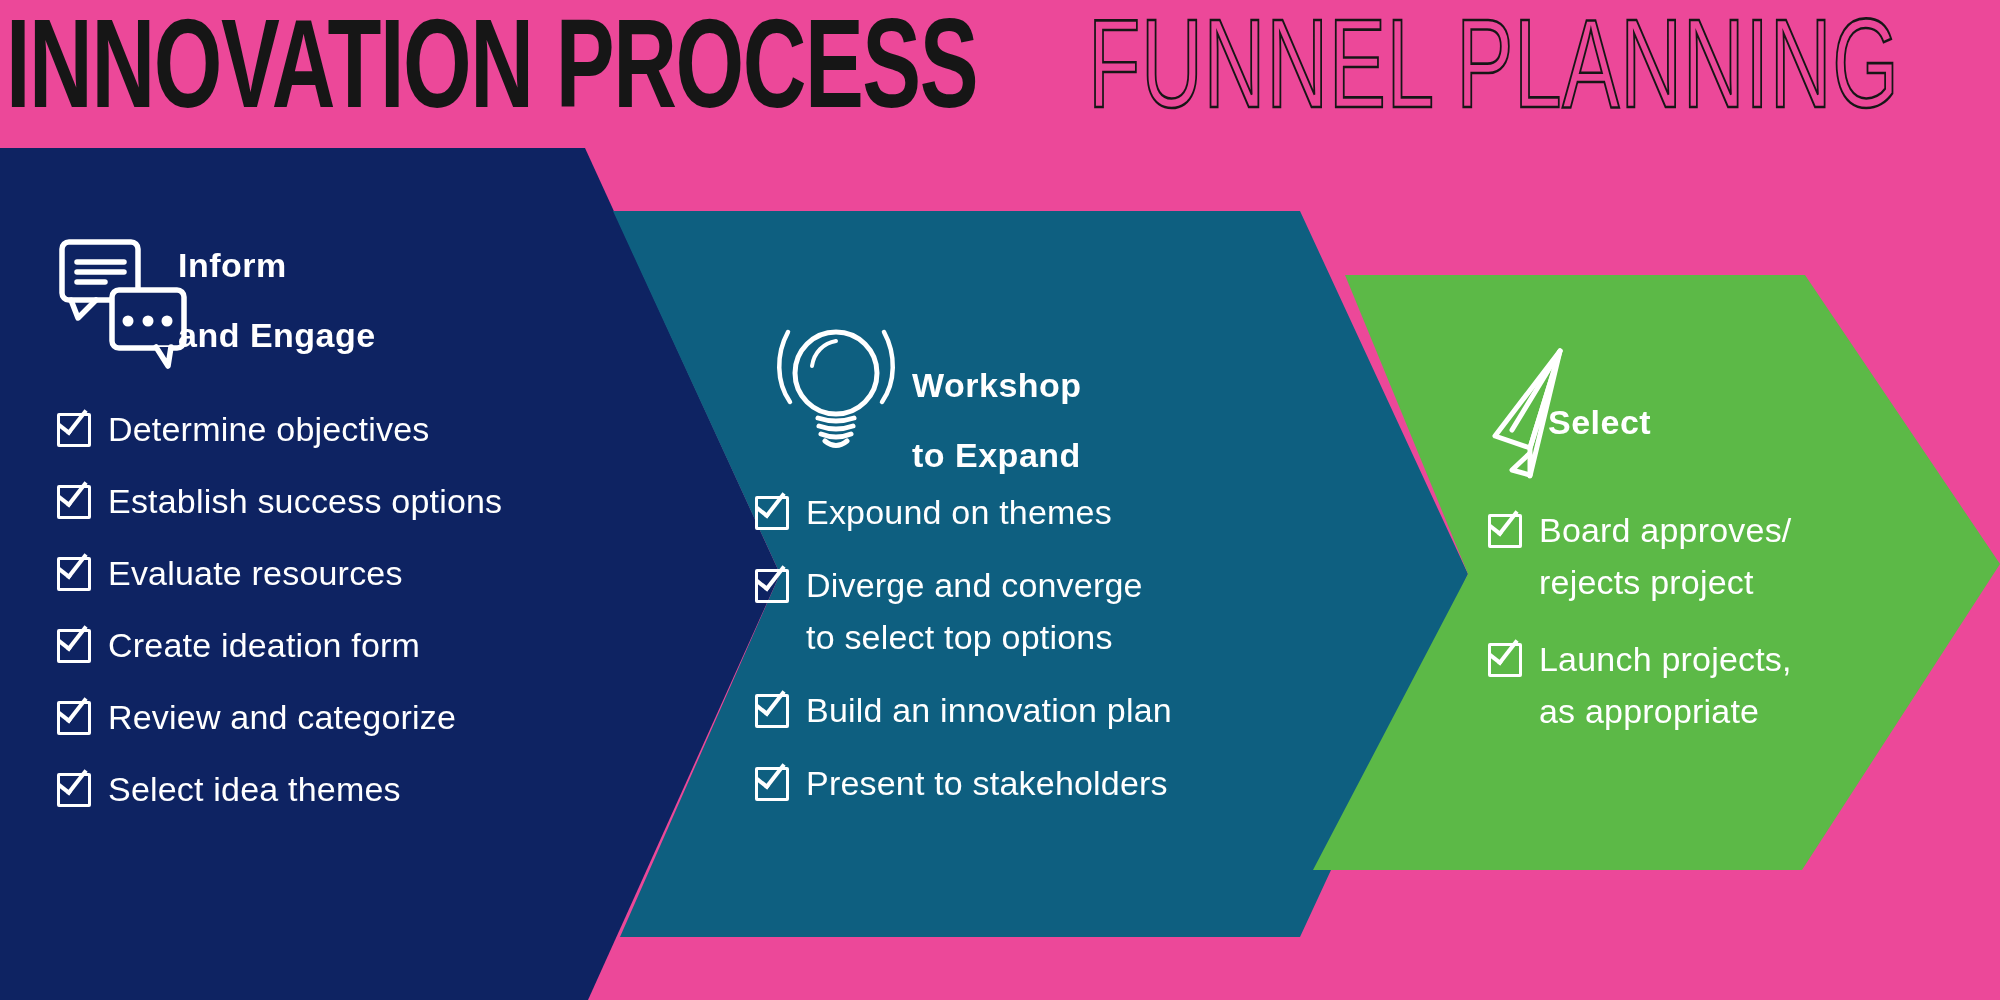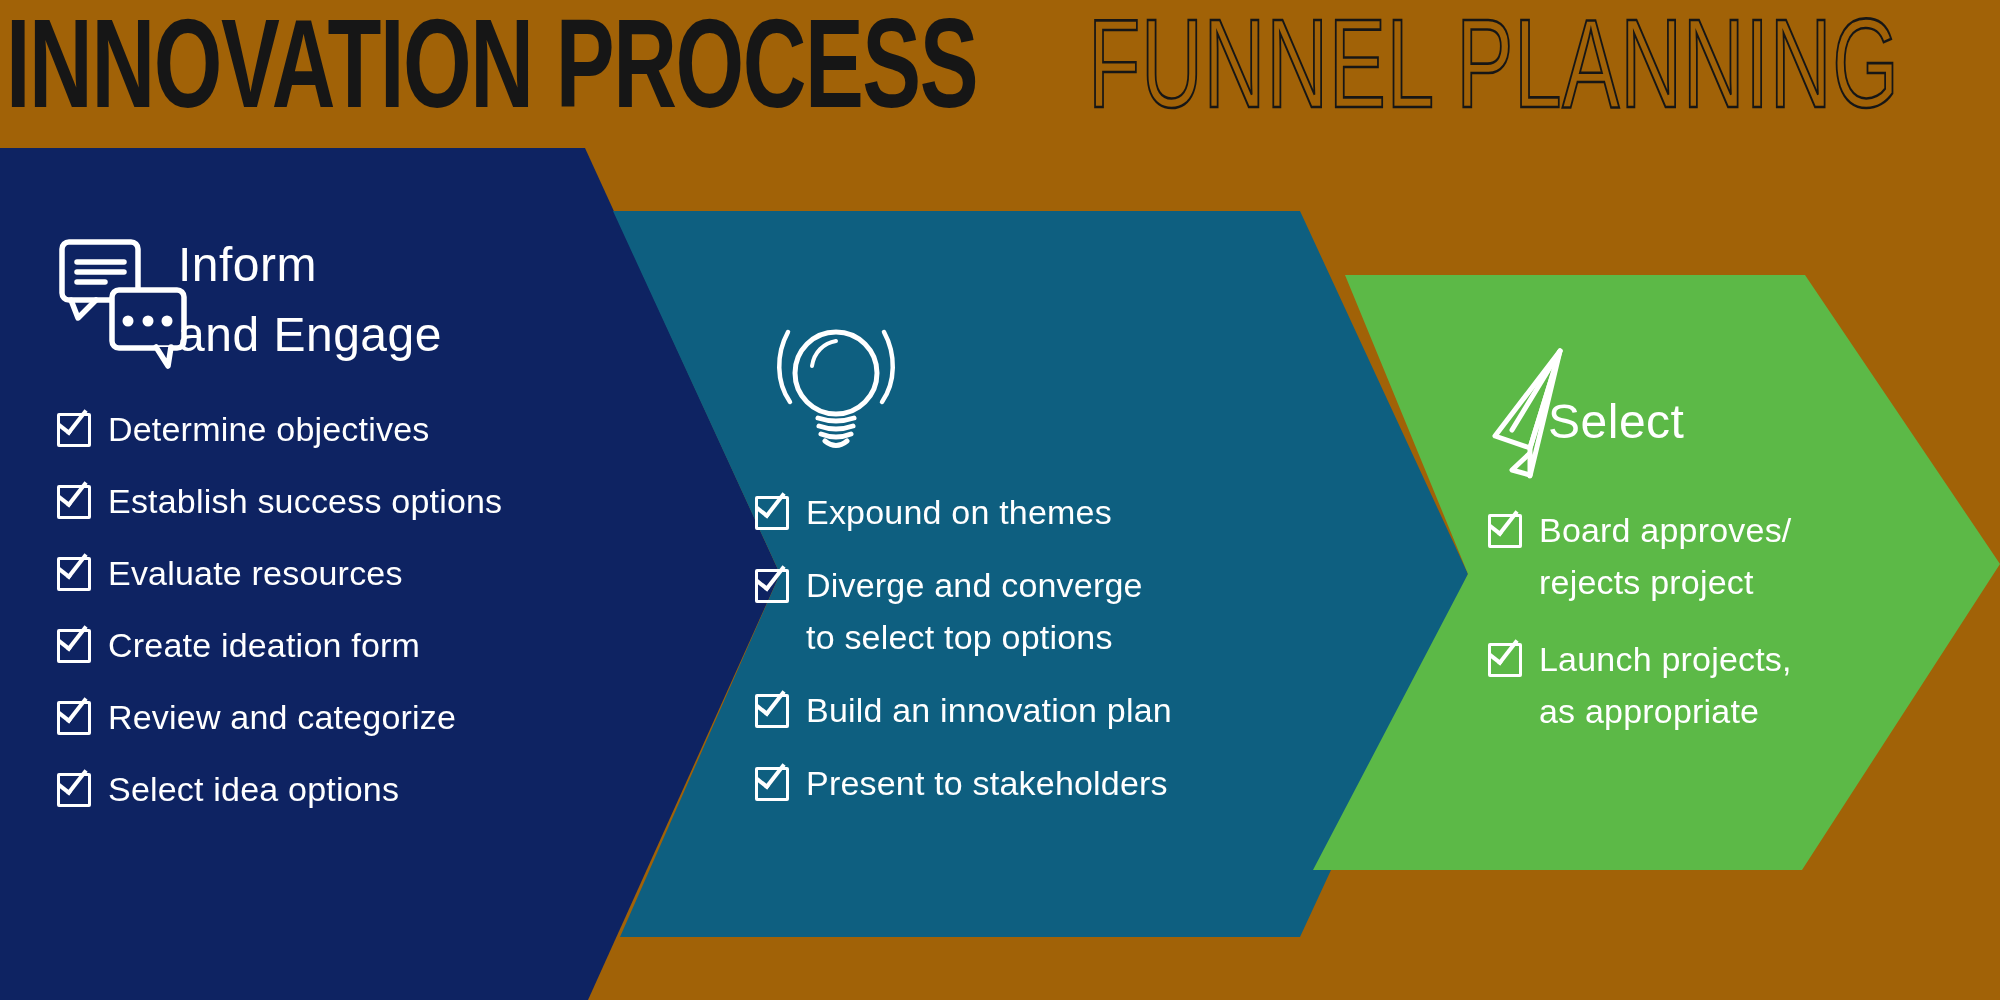--- a/index.html
+++ b/index.html
@@ -1,26 +1,26 @@
 <!DOCTYPE html>
 <html><head>
 <meta charset="utf-8">
 <style>
   html,body{margin:0;padding:0;background:#ffffff;}
   body{width:2000px;height:1000px;overflow:hidden;font-family:"Liberation Sans",sans-serif;}
-  .canvas{position:relative;width:2000px;height:1000px;background:#a16207;}
+  .canvas{position:relative;width:2000px;height:1000px;background:#ec4899;}
   .arrows{position:absolute;left:0;top:0;width:2000px;height:1000px;display:block;}
 
   
   .title span{position:absolute;top:-6px;line-height:140px;font-size:126px;white-space:nowrap;transform-origin:0 50%;}
   .t-bold{left:6px;font-weight:bold;letter-spacing:-2px;transform:scaleX(.70);color:#161616;}
   .t-light{left:1088px;font-weight:normal;letter-spacing:1px;transform:scaleX(.68);color:transparent;-webkit-text-stroke:2.6px #161616;}
 
   
-  .stage-heading{position:absolute;color:#fff;font-weight:normal;font-size:48px;line-height:70px;letter-spacing:.5px;}
+  .stage-heading{position:absolute;color:#fff;font-weight:bold;font-size:34px;line-height:70px;letter-spacing:.5px;}
   .stage-heading span{display:block;white-space:nowrap;}
   #h-inform{left:178px;top:230px;}
   #h-workshop{left:912px;top:350px;}
   #h-select{left:1548px;top:390px;line-height:64px;}
 
   
   .icon{position:absolute;}
   #icon-chat{left:58px;top:238px;}
   #icon-bulb{left:776px;top:326px;}
   #icon-plane{left:1446px;top:344px;}
@@ -81,20 +81,24 @@
     <path d="M114 7 L49 92 L84 104 Z"></path>
     <path d="M114 7 L66 86"></path>
     <path d="M114 7 L84 104 L84 132 Z"></path>
     <path d="M83 110 L66 126 L84 131"></path>
   </svg>
 
   <div id="h-inform" class="stage-heading">
     <span>Inform</span>
     <span>and Engage</span>
   </div>
+  <div id="h-workshop" class="stage-heading">
+    <span>Workshop</span>
+    <span>to Expand</span>
+  </div>
   <div id="h-select" class="stage-heading">
     <span>Select</span>
   </div>
 
   <div id="list-inform" class="list">
     <div class="row">
       <span class="cb"></span>
       <span class="txt">
           <span class="ln">Determine objectives</span>
         </span>
@@ -119,21 +123,21 @@
     </div>
     <div class="row">
       <span class="cb"></span>
       <span class="txt">
           <span class="ln">Review and categorize</span>
         </span>
     </div>
     <div class="row">
       <span class="cb"></span>
       <span class="txt">
-          <span class="ln">Select idea options</span>
+          <span class="ln">Select idea themes</span>
         </span>
     </div>
   </div>
 
   <div id="list-workshop" class="list">
     <div class="row">
       <span class="cb"></span>
       <span class="txt">
           <span class="ln">Expound on themes</span>
         </span>

